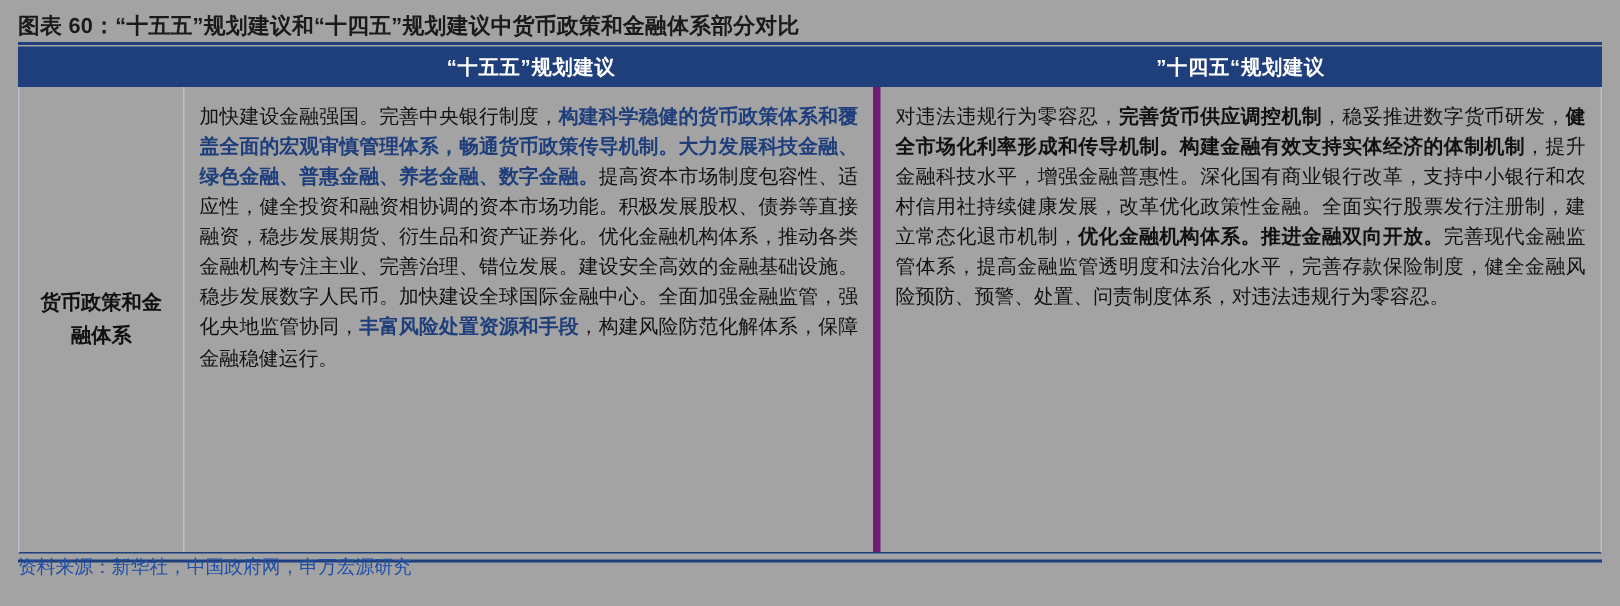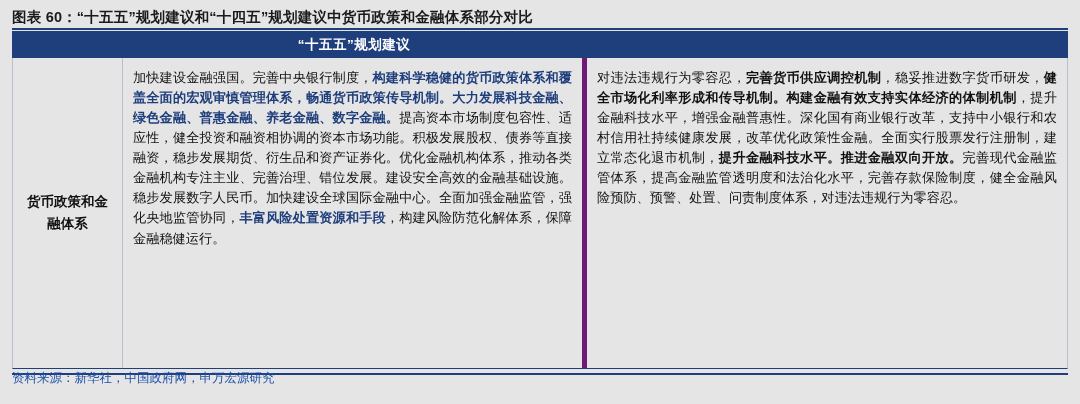--- a/index.html
+++ b/index.html
@@ -5,21 +5,21 @@
   * { box-sizing: border-box; }
   html, body {
     margin: 0; padding: 0;
     width: 1080px; height: 404px;
     background: #ffffff;
     font-family: "Liberation Sans", sans-serif;
   }
   .page {
     position: relative;
     width: 1080px; height: 404px;
-    background: #e5e5e5;
+    background: #a3a3a3;
     overflow: hidden;
   }
   .title-bar {
     position: absolute;
     left: 12px; top: 6px; right: 12px;
     height: 22px;
     display: flex;
     align-items: center;
   }
   .title-text {
@@ -116,25 +116,26 @@
   <div class="title-bar">
     <span class="title-text">图表 60：“十五五”规划建议和“十四五”规划建议中货币政策和金融体系部分对比</span>
   </div>
 
   <div class="rule-top"></div>
 
   <div class="table">
     <div class="thead">
       <div class="th col-label"></div>
       <div class="th col-a">“十五五”规划建议</div>
+      <div class="th col-b">”十四五“规划建议</div>
     </div>
     <div class="tbody">
       <div class="td col-label">货币政策和金融体系</div>
       <div class="td col-a"><span>加快建设金融强国。完善中央银行制度，</span><span class="hl">构建科学稳健的货币政策体系和覆盖全面的宏观审慎管理体系，畅通货币政策传导机制。大力发展科技金融、绿色金融、普惠金融、养老金融、数字金融。</span><span>提高资本市场制度包容性、适应性，健全投资和融资相协调的资本市场功能。积极发展股权、债券等直接融资，稳步发展期货、衍生品和资产证券化。优化金融机构体系，推动各类金融机构专注主业、完善治理、错位发展。建设安全高效的金融基础设施。稳步发展数字人民币。加快建设全球国际金融中心。全面加强金融监管，强化央地监管协同，</span><span class="hl">丰富风险处置资源和手段</span><span>，构建风险防范化解体系，保障金融稳健运行。</span></div>
-      <div class="td col-b"><span>对违法违规行为零容忍，</span><span class="bk">完善货币供应调控机制</span><span>，稳妥推进数字货币研发，</span><span class="bk">健全市场化利率形成和传导机制。构建金融有效支持实体经济的体制机制</span><span>，提升金融科技水平，增强金融普惠性。深化国有商业银行改革，支持中小银行和农村信用社持续健康发展，改革优化政策性金融。全面实行股票发行注册制，建立常态化退市机制，</span><span class="bk">提升金融科技水平。推进金融双向开放。</span><span>完善现代金融监管体系，提高金融监管透明度和法治化水平，完善存款保险制度，健全金融风险预防、预警、处置、问责制度体系，对违法违规行为零容忍。</span></div>
+      <div class="td col-b"><span>对违法违规行为零容忍，</span><span class="bk">完善货币供应调控机制</span><span>，稳妥推进数字货币研发，</span><span class="bk">健全市场化利率形成和传导机制。构建金融有效支持实体经济的体制机制</span><span>，提升金融科技水平，增强金融普惠性。深化国有商业银行改革，支持中小银行和农村信用社持续健康发展，改革优化政策性金融。全面实行股票发行注册制，建立常态化退市机制，</span><span class="bk">优化金融机构体系。推进金融双向开放。</span><span>完善现代金融监管体系，提高金融监管透明度和法治化水平，完善存款保险制度，健全金融风险预防、预警、处置、问责制度体系，对违法违规行为零容忍。</span></div>
     </div>
   </div>
 
   <div class="rule-bottom"></div>
 
   <div class="source">资料来源：新华社，中国政府网，申万宏源研究</div>
 
 </div>
 
 </body></html>

